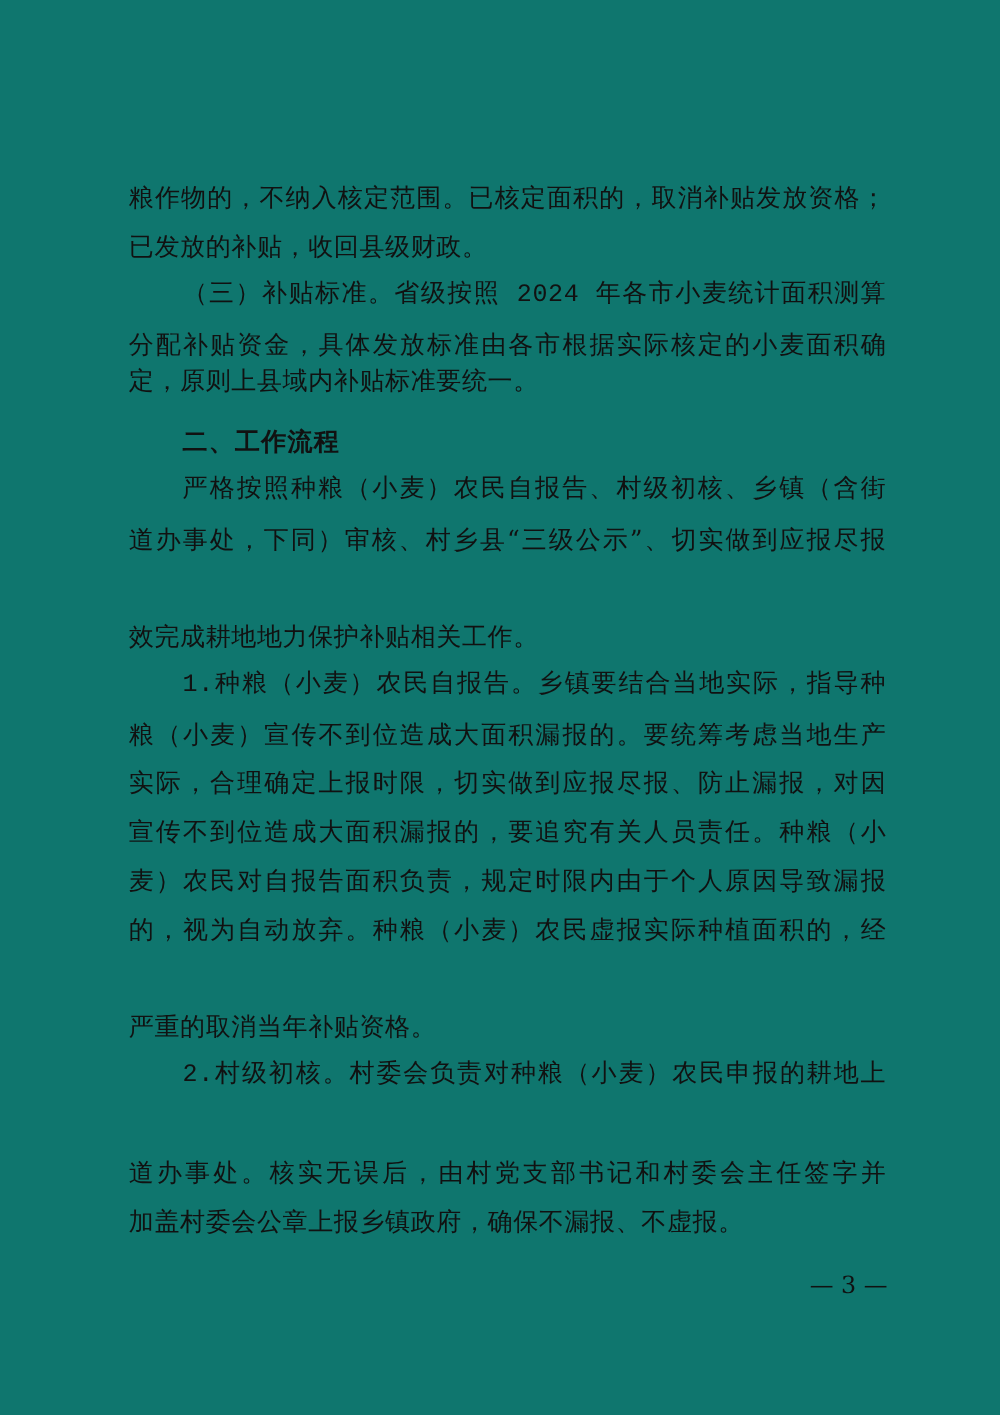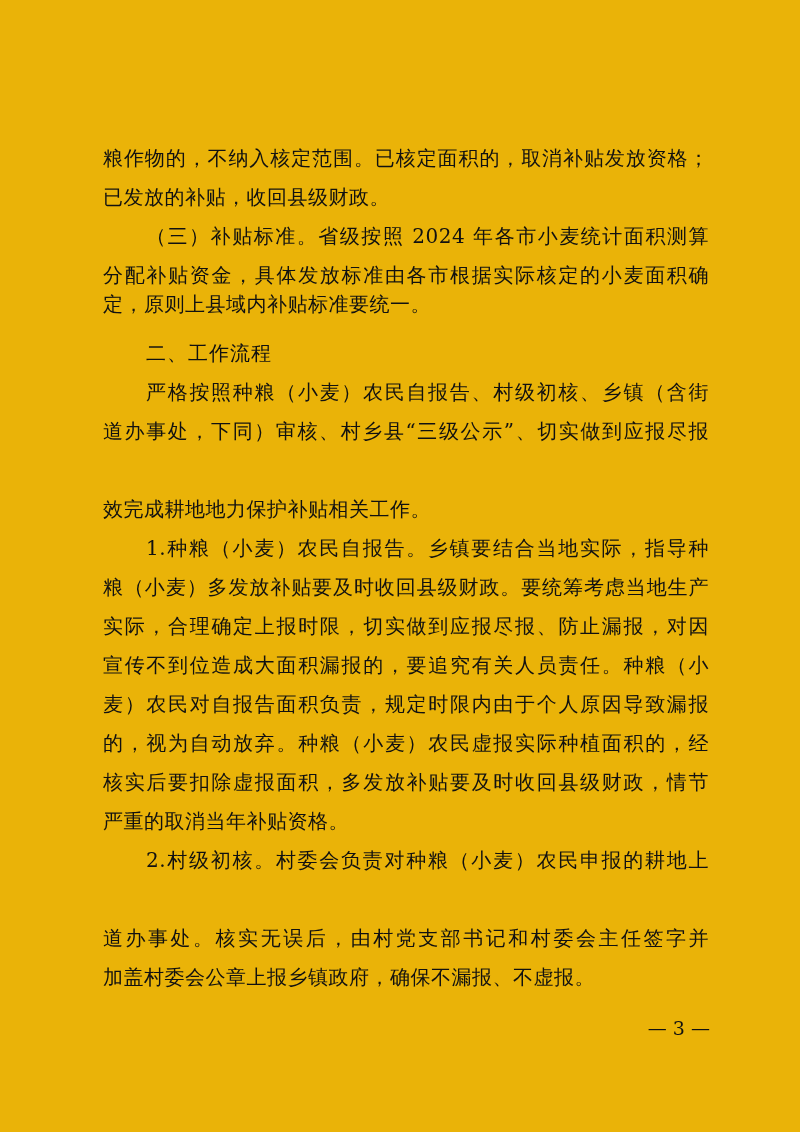--- a/index.html
+++ b/index.html
@@ -1,30 +1,30 @@
 <!DOCTYPE html>
 <html><head>
 <meta charset="utf-8">
 <style>
   html, body { margin: 0; padding: 0; background: #ffffff; }
   body { width: 800px; height: 1132px; position: relative; overflow: hidden; }
-  .page { position: absolute; left: 0; top: 0; width: 800px; height: 1132px; background: #eab308; }
+  .page { position: absolute; left: 0; top: 0; width: 800px; height: 1132px; background: #0f766e; }
   .line {
     position: absolute; left: 103px; width: 606px; height: 39px;
     font-family: "DejaVu Serif", "Liberation Serif", serif;
     font-size: 20px; line-height: 39px; color: #111;
     white-space: nowrap; text-align: justify; text-align-last: justify;
     letter-spacing: 0.5px;
   }
   .line.last { text-align-last: left; }
-  .line.indent { left: 146px; width: 563px; }
+  .line.indent { left: 146px; width: 563px; font-family: Liberation Mono, monospace; }
   .heading {
     position: absolute; left: 146px; height: 39px;
     font-family: "DejaVu Sans", "Liberation Sans", sans-serif;
-    font-size: 20px; line-height: 39px; color: #111; font-weight: normal;
+    font-size: 20px; line-height: 39px; color: #111; font-weight: bold;
     letter-spacing: 1px;
   }
   .pagenum {
     position: absolute; left: 620px; top: 1013px; width: 90px; height: 30px;
     font-family: "DejaVu Serif", "Liberation Serif", serif;
     font-size: 19px; line-height: 30px; color: #111; text-align: right;
   }
 </style>
 </head>
 <body>
@@ -33,24 +33,23 @@
   <div class="line" style="top:139px">粮作物的，不纳入核定范围。已核定面积的，取消补贴发放资格；</div>
   <div class="line last" style="top:178px">已发放的补贴，收回县级财政。</div>
   <div class="line indent" style="top:217px">（三）补贴标准。省级按照 2024 年各市小麦统计面积测算</div>
   <div class="line" style="top:256px">分配补贴资金，具体发放标准由各市根据实际核定的小麦面积确</div>
   <div class="line last" style="top:285px">定，原则上县域内补贴标准要统一。</div>
   <div class="heading" style="top:334px">二、工作流程</div>
   <div class="line indent" style="top:373px">严格按照种粮（小麦）农民自报告、村级初核、乡镇（含街</div>
   <div class="line" style="top:412px">道办事处，下同）审核、村乡县“三级公示”、切实做到应报尽报</div>
   <div class="line last" style="top:490px">效完成耕地地力保护补贴相关工作。</div>
   <div class="line indent" style="top:529px">1.种粮（小麦）农民自报告。乡镇要结合当地实际，指导种</div>
-  <div class="line" style="top:568px">粮（小麦）多发放补贴要及时收回县级财政。要统筹考虑当地生产</div>
+  <div class="line" style="top:568px">粮（小麦）宣传不到位造成大面积漏报的。要统筹考虑当地生产</div>
   <div class="line" style="top:607px">实际，合理确定上报时限，切实做到应报尽报、防止漏报，对因</div>
   <div class="line" style="top:646px">宣传不到位造成大面积漏报的，要追究有关人员责任。种粮（小</div>
   <div class="line" style="top:685px">麦）农民对自报告面积负责，规定时限内由于个人原因导致漏报</div>
   <div class="line" style="top:724px">的，视为自动放弃。种粮（小麦）农民虚报实际种植面积的，经</div>
-  <div class="line" style="top:763px">核实后要扣除虚报面积，多发放补贴要及时收回县级财政，情节</div>
   <div class="line last" style="top:802px">严重的取消当年补贴资格。</div>
   <div class="line indent" style="top:841px">2.村级初核。村委会负责对种粮（小麦）农民申报的耕地上</div>
   <div class="line" style="top:919px">道办事处。核实无误后，由村党支部书记和村委会主任签字并</div>
   <div class="line last" style="top:958px">加盖村委会公章上报乡镇政府，确保不漏报、不虚报。</div>
   <div class="pagenum">— 3 —</div>
 </div>
 
 </body></html>

